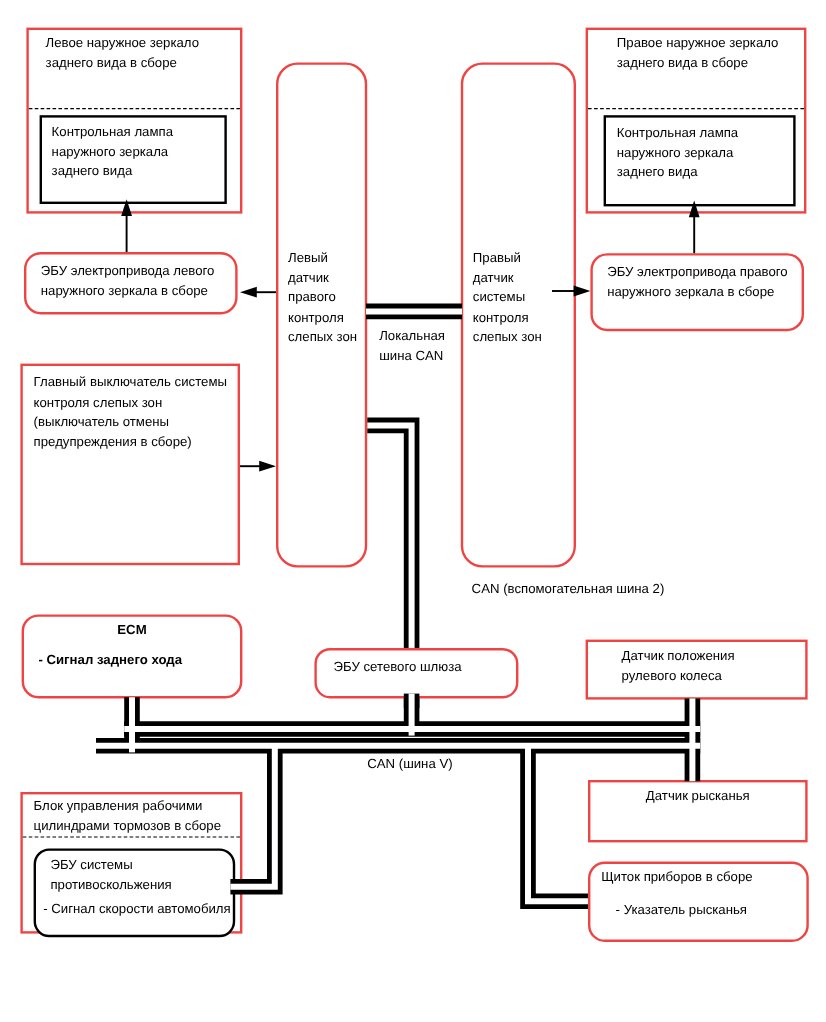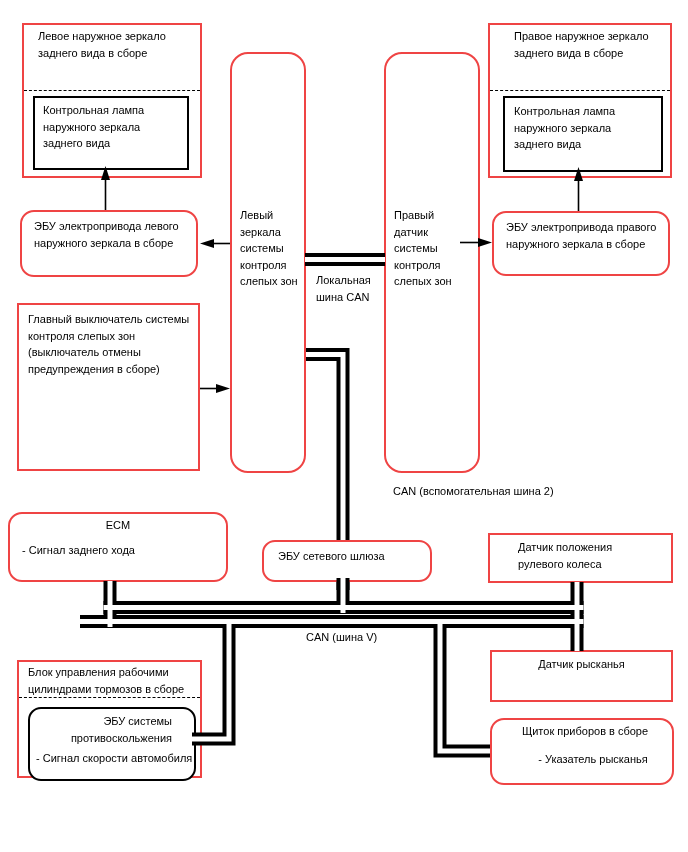--- a/index.html
+++ b/index.html
@@ -26,64 +26,64 @@
   #mirror-left-inner{left:9px;top:71px;width:152px;height:70px;border:2px solid #000;background:#fff;}
   #mirror-left-inner .txt{left:8px;top:4px;width:132px;}
 
   #mirror-right-outer{left:488px;top:23px;width:184px;height:155px;}
   #mirror-right-outer .title{left:24px;top:3px;width:150px;}
   #mirror-right-outer .dash{top:65px;}
   #mirror-right-inner{left:13px;top:71px;width:156px;height:72px;border:2px solid #000;background:#fff;}
   #mirror-right-inner .txt{left:9px;top:5px;width:132px;}
 
   
-  #ecu-mirror-left{left:20px;top:210px;width:178px;height:67px;padding-left:11px;}
+  #ecu-mirror-left{left:20px;top:210px;width:178px;height:52px;padding-left:11px;}
   #ecu-mirror-left .txt{left:12px;top:6px;width:158px;}
   #ecu-mirror-right{left:492px;top:211px;width:178px;height:65px;}
   #ecu-mirror-right .txt{left:12px;top:6px;width:152px;}
 
   
   #sensor-left{left:230px;top:52px;width:76px;height:421px;}
   #sensor-left .txt{left:8px;top:153px;width:64px;}
   #sensor-right{left:384px;top:52px;width:96px;height:421px;}
   #sensor-right .txt{left:8px;top:153px;width:64px;}
 
   
   #main-switch{left:17px;top:303px;width:183px;height:168px;}
   #main-switch .title{left:9px;top:6px;width:166px;}
   #main-switch .note{left:5px;top:94px;width:174px;}
 
   
-  #ecm{left:8px;top:512px;width:220px;height:70px;}
+  #ecm{left:18px;top:512px;width:184px;height:70px;font-weight:bold;}
   #ecm .title{left:0;top:3px;width:100%;text-align:center;}
   #ecm .note{left:12px;top:28px;width:160px;white-space:nowrap;}
 
   
   #gateway{left:262px;top:540px;width:170px;height:42px;border-radius:13px;}
   #gateway .txt{left:14px;top:6px;width:150px;white-space:nowrap;}
 
   
   #steering-sensor{left:488px;top:533px;width:185px;height:50px;}
   #steering-sensor .txt{left:0;top:4px;width:100%;text-align:center;}
   #steering-sensor .txt .in{display:inline-block;max-width:125px;text-align:left;}
 
   
   #yaw-sensor{left:490px;top:650px;width:183px;height:52px;padding-left:12px;}
   #yaw-sensor .txt{left:0;top:4px;width:100%;text-align:center;}
 
   
-  #cluster{left:490px;top:718px;width:184px;height:67px;text-align:center;}
+  #cluster{left:490px;top:718px;width:184px;height:67px;}
   #cluster .title{left:9px;top:3px;width:168px;white-space:nowrap;}
   #cluster .note{left:21px;top:31px;width:160px;white-space:nowrap;}
 
   
   #brake-outer{left:17px;top:660px;width:185px;height:118px;}
   #brake-outer .title{left:9px;top:2px;width:170px;}
   #brake-outer .dash{top:35px;}
-  #antiskid-ecu{left:9px;top:45px;width:164px;height:70px;border:2px solid #000;border-radius:13px;background:#fff;text-align:right;}
+  #antiskid-ecu{left:9px;top:45px;width:164px;height:70px;border:2px solid #000;border-radius:13px;background:#fff;}
   #antiskid-ecu .t1{left:12px;top:4px;width:130px;}
   #antiskid-ecu .t2{left:6px;top:41px;white-space:nowrap;}
 
   
   #label-local-can{left:316px;top:272px;width:66px;}
   #label-aux-can{left:357px;top:483px;margin-left:36px;}
   #label-v-can{left:306px;top:629px;}
 </style>
 </head>
 <body>
@@ -112,21 +112,21 @@
   </div>
 
   <div class="box r14" id="ecu-mirror-left">
     <div class="abs txt">ЭБУ электропривода левого наружного зеркала в сборе</div>
   </div>
   <div class="box r14" id="ecu-mirror-right">
     <div class="abs txt">ЭБУ электропривода правого наружного зеркала в сборе</div>
   </div>
 
   <div class="box r18" id="sensor-left">
-    <div class="abs txt">Левый зеркала системы контроля слепых зон</div>
+    <div class="abs txt">Левый датчик правого контроля слепых зон</div>
   </div>
   <div class="box r18" id="sensor-right">
     <div class="abs txt">Правый датчик системы контроля слепых зон</div>
   </div>
 
   <div class="box" id="main-switch">
     <div class="abs title">Главный выключатель системы контроля слепых зон (выключатель отмены предупреждения в сборе)</div>
   </div>
 
   <div class="box r14" id="ecm">

